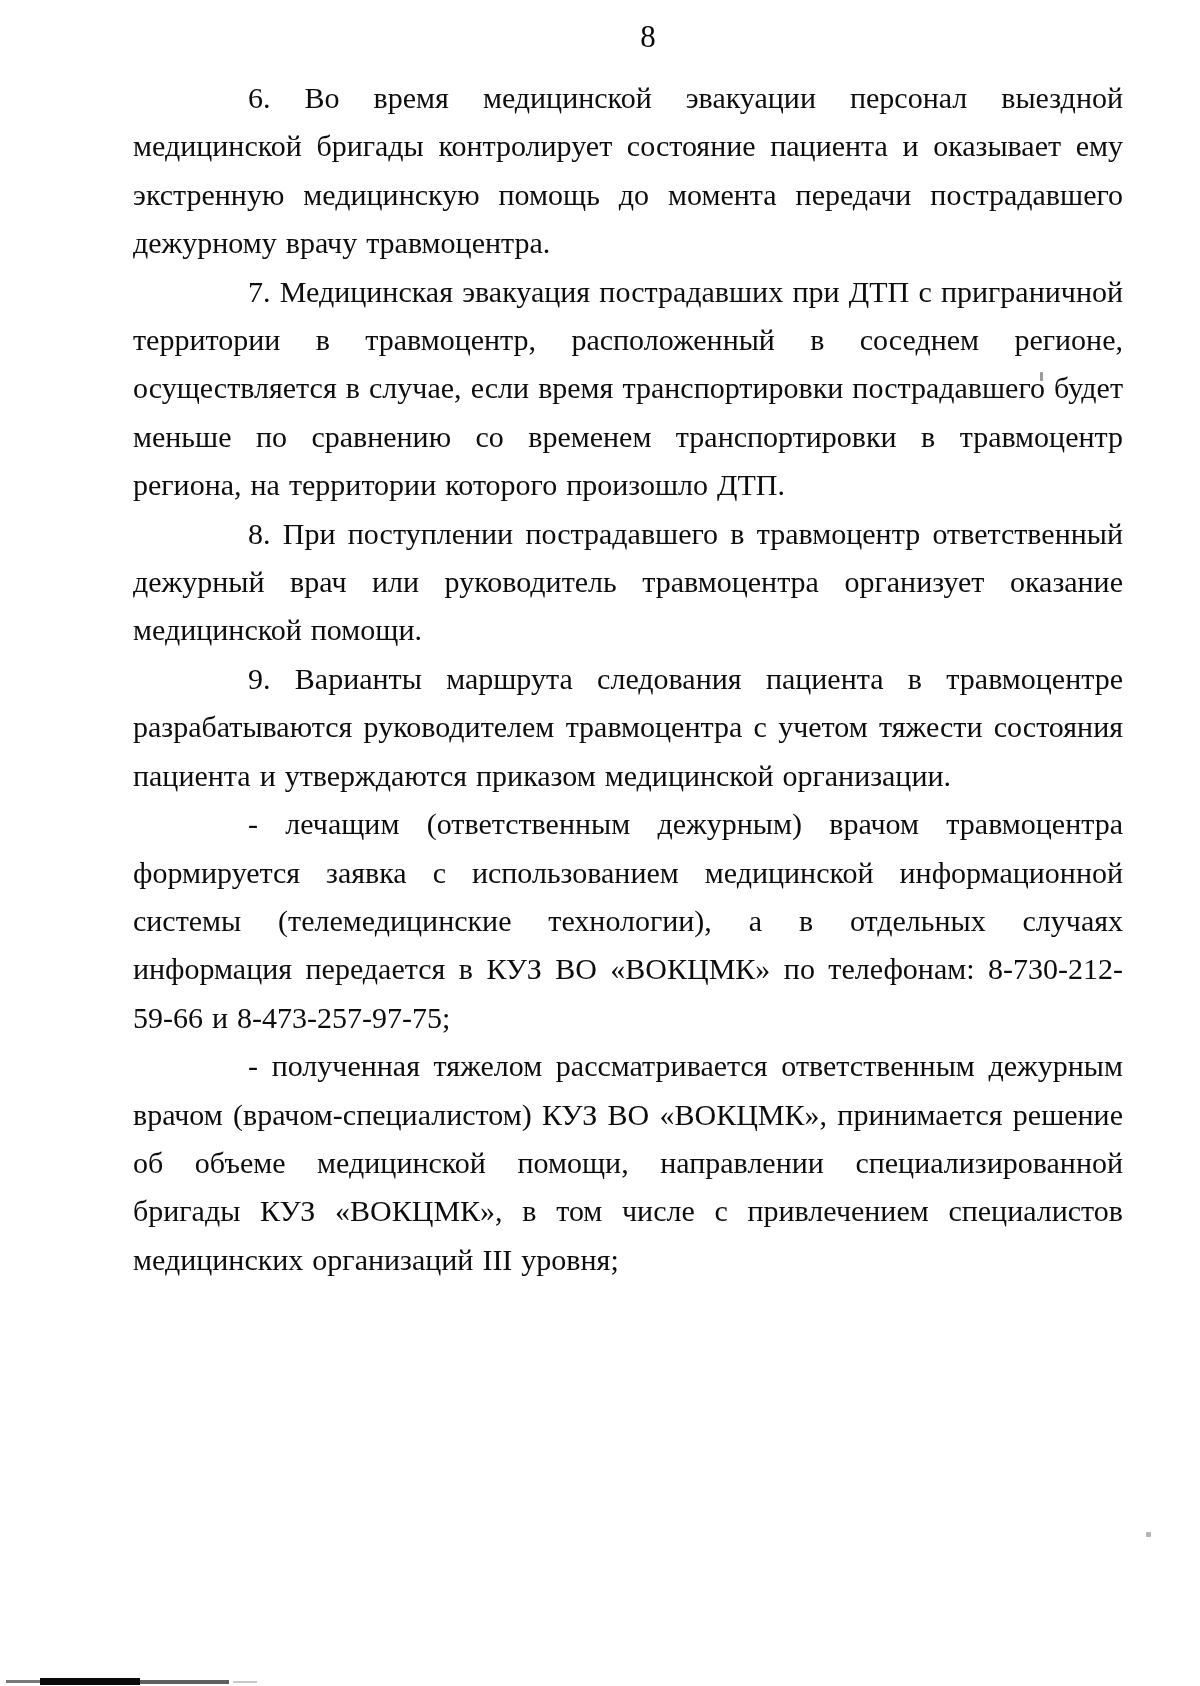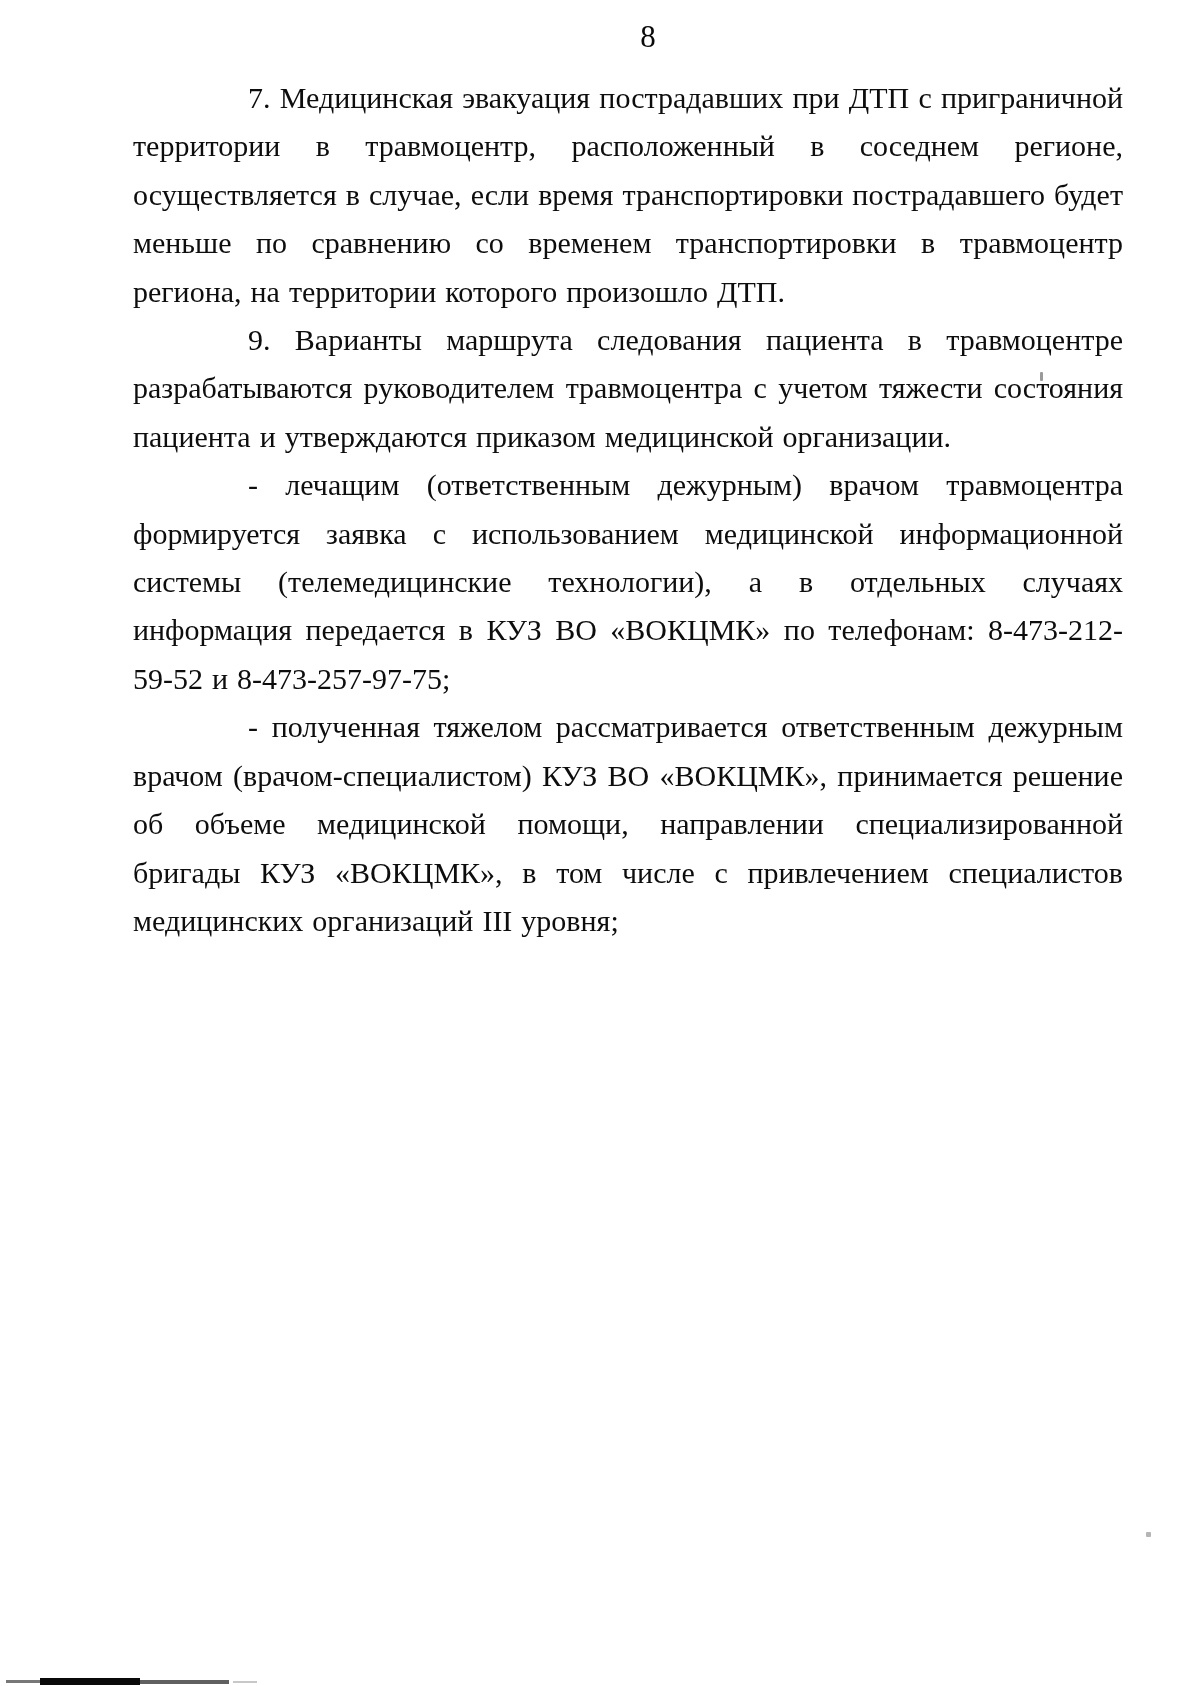--- a/index.html
+++ b/index.html
@@ -59,23 +59,25 @@
   .speck-2 { left: 1146px; top: 1532px; width: 5px; height: 5px; background: #b5b5b5; }
 </style>
 </head>
 <body>
 
 <div class="page">
 
   <div class="page-number">8</div>
 
   <div class="content">
+    <p>6. Во время медицинской эвакуации персонал выездной медицинской бригады контролирует состояние пациента и оказывает ему экстренную медицинскую помощь до момента передачи пострадавшего дежурному врачу травмоцентра.</p>
     <p>7. Медицинская эвакуация пострадавших при ДТП с приграничной территории в травмоцентр, расположенный в соседнем регионе, осуществляется в случае, если время транспортировки пострадавшего будет меньше по сравнению со временем транспортировки в травмоцентр региона, на территории которого произошло ДТП.</p>
+    <p>8. При поступлении пострадавшего в травмоцентр ответственный дежурный врач или руководитель травмоцентра организует оказание медицинской помощи.</p>
     <p>9. Варианты маршрута следования пациента в травмоцентре разрабатываются руководителем травмоцентра с учетом тяжести состояния пациента и утверждаются приказом медицинской организации.</p>
-    <p>- лечащим (ответственным дежурным) врачом травмоцентра формируется заявка с использованием медицинской информационной системы (телемедицинские технологии), а в отдельных случаях информация передается в КУЗ ВО «ВОКЦМК» по телефонам: 8-473-212-59-52 и 8-473-257-97-75;</p>
+    <p>- лечащим (ответственным дежурным) врачом травмоцентра формируется заявка с использованием медицинской информационной системы (телемедицинские технологии), а в отдельных случаях информация передается в КУЗ ВО «ВОКЦМК» по телефонам: 8-730-212-59-66 и 8-473-257-97-75;</p>
     <p>- полученная тяжелом рассматривается ответственным дежурным врачом (врачом-специалистом) КУЗ ВО «ВОКЦМК», принимается решение об объеме медицинской помощи, направлении специализированной бригады КУЗ «ВОКЦМК», в том числе с привлечением специалистов медицинских организаций III уровня;</p>
   </div>
 
   <div class="scan-bar seg-a"></div>
   <div class="scan-bar seg-b"></div>
   <div class="scan-bar seg-c"></div>
   <div class="scan-bar seg-d"></div>
   <div class="speck speck-1"></div>
   <div class="speck speck-2"></div>
 

